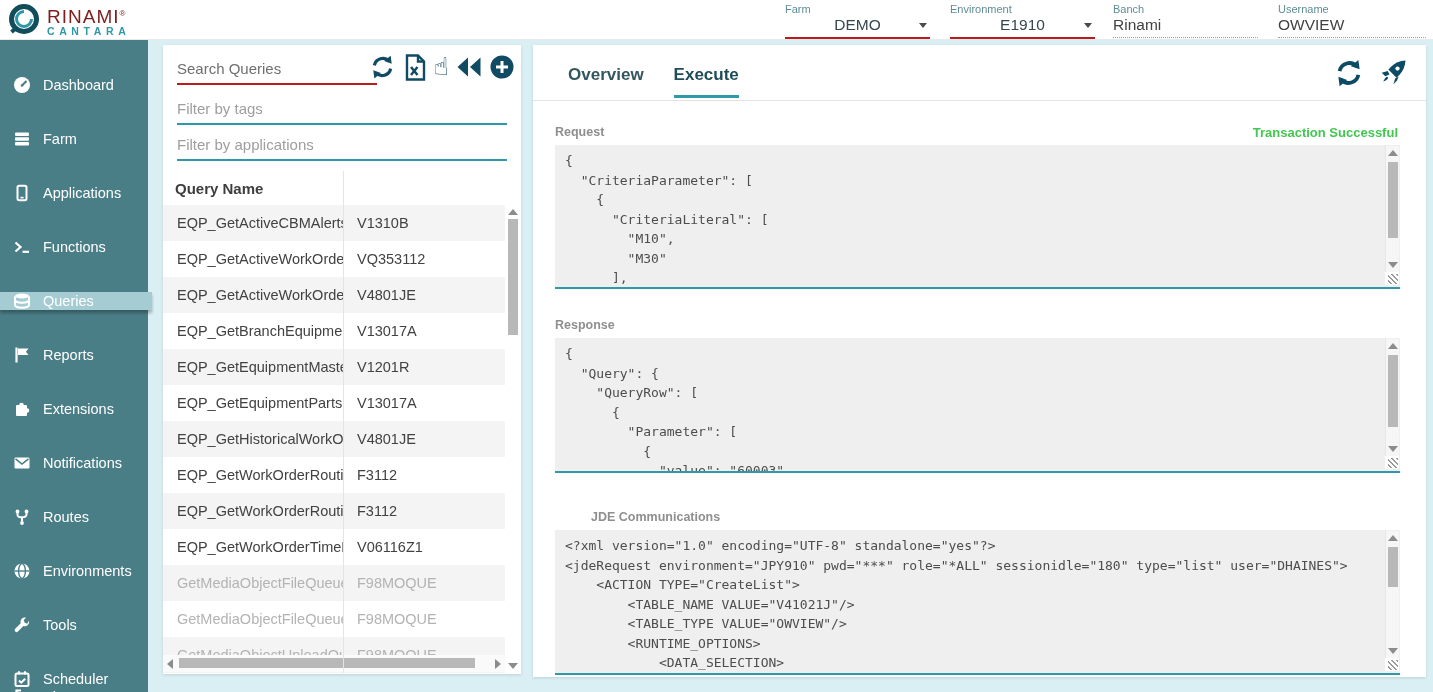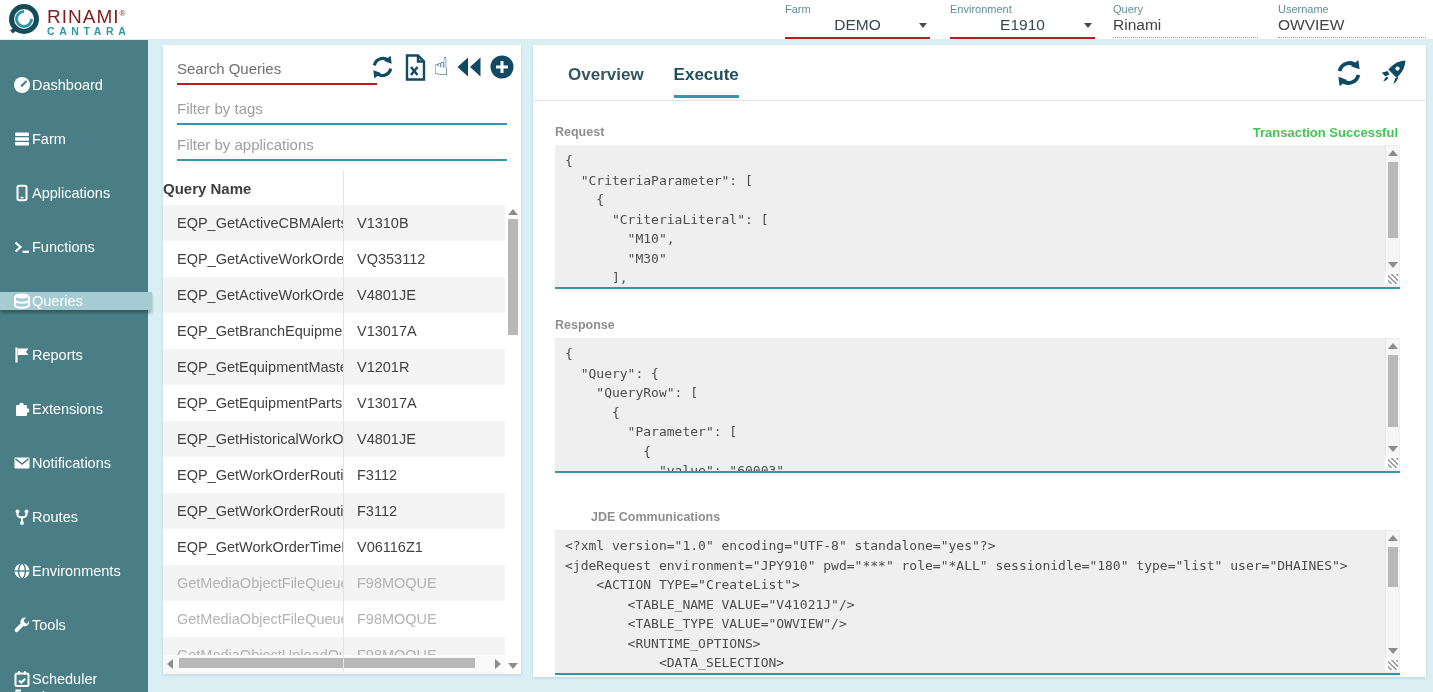--- a/index.html
+++ b/index.html
@@ -18,42 +18,42 @@
   .logo-text .l1 sup { font-size:8px; }
   .logo-text .l2 { font-size:10.5px; font-weight:bold; letter-spacing:4.6px; color:#2f98a6; line-height:12px; }
   .hdr-field { position:absolute; top:3px; width:145px; }
   .hdr-field .lbl { font-size:11px; color:#5f8d96; margin-bottom:1px; }
   .hdr-field .val { font-size:15.5px; color:#37474f; padding-bottom:3px; position:relative; white-space:nowrap; }
   .hdr-field.select .val { border-bottom:2px solid #b91c1c;text-align:center; }
   .hdr-field.plain .val { border-bottom:1px dotted #9e9e9e; color:#424242; }
   .caret { position:absolute; right:3px; top:7px; width:0; height:0; border-left:4.5px solid transparent; border-right:4.5px solid transparent; border-top:5.5px solid #4a4a4a; }
   
   .sidebar { position:absolute; left:0; top:40px; width:148px; height:652px; background:#4a7e87; display:flex; flex-direction:column; z-index:5; }
-  .side-item { height:45px; display:flex; align-items:center; padding:0 6px 0 12px; color:#fff; font-size:14.5px; cursor:pointer;margin-top:36px; }
+  .side-item { height:45px; display:flex; align-items:center; gap:11px; padding:0 6px 0 12px; color:#fff; font-size:14.5px; cursor:pointer;margin-top:36px; }
   .side-item.two-line { height:52px; line-height:1.2; }
   .side-item.active { background:#a6ccd3; width:152px; box-shadow:0 3px 3px rgba(0,0,0,.28); }
   .side-item .icn { width:20px; min-width:20px; display:flex; justify-content:center; }
   .side-item.signout { margin-top:auto; height:40px; }
   
   .panel { position:absolute; background:#fff; box-shadow:0 1px 3px rgba(0,0,0,.12); }
   .qpanel { left:163px; top:45px; width:358px; height:629px; }
   .qsearch { position:absolute; left:14px; top:12px; width:200px; }
   .qsearch input, .qfilter input { width:100%; border:none; outline:none; font-size:15px; font-family:"Liberation Sans",sans-serif; padding:3px 0 6px 0; background:transparent; }
   .qsearch input { border-bottom:2px solid #b91c1c; }
   .qsearch input::placeholder { color:#6f6f6f; }
   .qfilter { position:absolute; left:14px; right:14px; }
   .qfilter input { border-bottom:2px solid #2e99a8; }
   .qfilter input::placeholder { color:#9e9e9e; }
   .f-tags { top:52px; }
   .f-apps { top:88px; }
   .qicons { position:absolute; right:6px; top:8px; display:flex; align-items:center; gap:7px; }
   .qicon { cursor:pointer; display:flex; align-items:center; justify-content:center; height:28px; }
   .hand-glyph { font-size:25px; color:#114a63; line-height:26px; font-family:"DejaVu Sans",sans-serif; }
   .qhead { position:absolute; left:0; top:126px; width:342px; height:34px; font-weight:bold; font-size:15px; color:#3d3d3d; display:flex; align-items:center; }
-  .qhead .h1 { padding-left:0; width:180px; }
+  .qhead .h1 { padding-left:12px; width:180px; }
   .qhead .h2 { padding-left:14px;margin-top:48px; }
   .col-divider { position:absolute; left:180px; top:126px; height:502px; border-left:1px solid #e4e4e4; z-index:2; }
   .qrows { position:absolute; left:0; top:160px; width:342px; height:468px; overflow:hidden; }
   .qrow { height:36px; display:flex; align-items:center; font-size:14.5px; color:#424242; cursor:pointer; }
   .qrow:nth-child(odd) { background:#f4f4f4; }
   .qrow.disabled { color:#b3b3b3; }
   .qcell { white-space:nowrap; overflow:hidden; }
   .qcell.name { width:180px; min-width:180px; padding-left:14px; }
   .qcell.src  { flex:1; padding-left:14px; }
   
@@ -114,21 +114,21 @@
     <div class="lbl">Farm</div>
     <div class="val"><span>DEMO</span>
       <span class="caret"></span></div>
   </div>
   <div class="hdr-field select" style="left:950px;">
     <div class="lbl">Environment</div>
     <div class="val"><span>E1910</span>
       <span class="caret"></span></div>
   </div>
   <div class="hdr-field plain" style="left:1113px;">
-    <div class="lbl">Query</div>
+    <div class="lbl">Banch</div>
     <div class="val">Rinami</div>
   </div>
   <div class="hdr-field plain" style="left:1278px;width:148px;">
     <div class="lbl">Username</div>
     <div class="val">OWVIEW</div>
   </div>
 </div>
 
 <nav class="sidebar">
   <div class="side-item">

